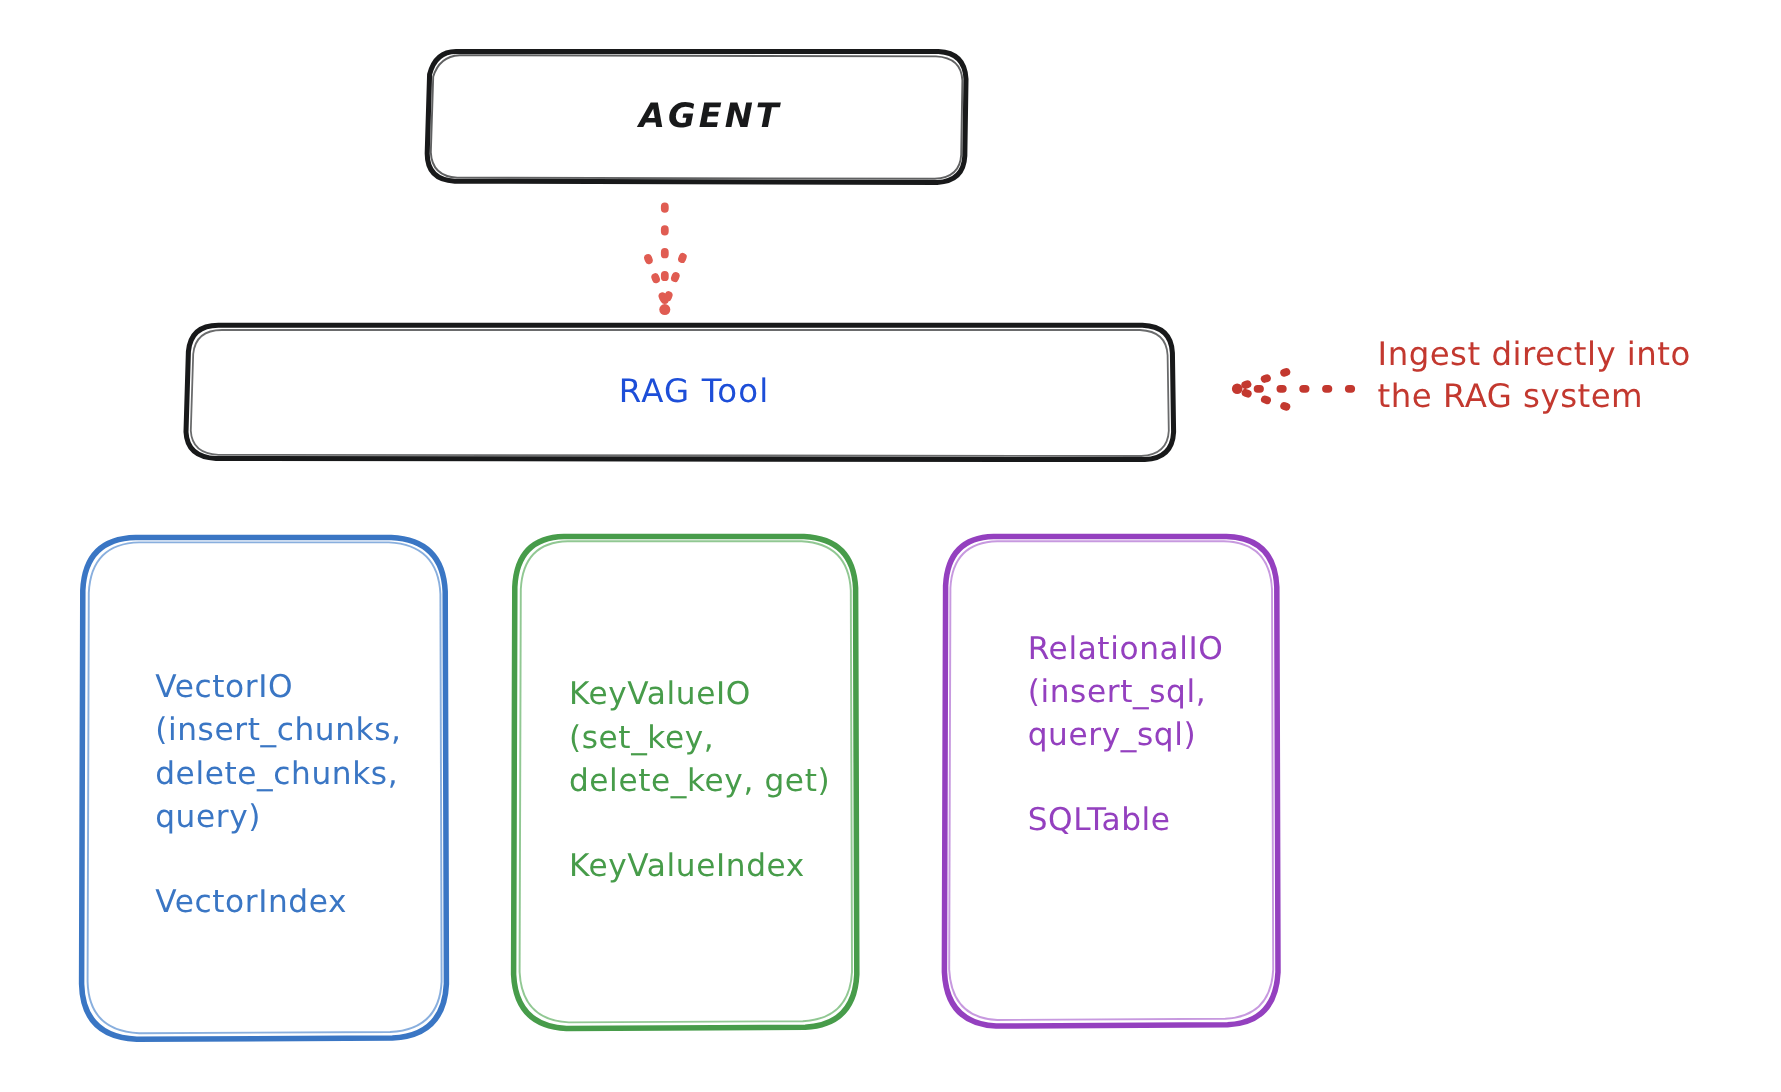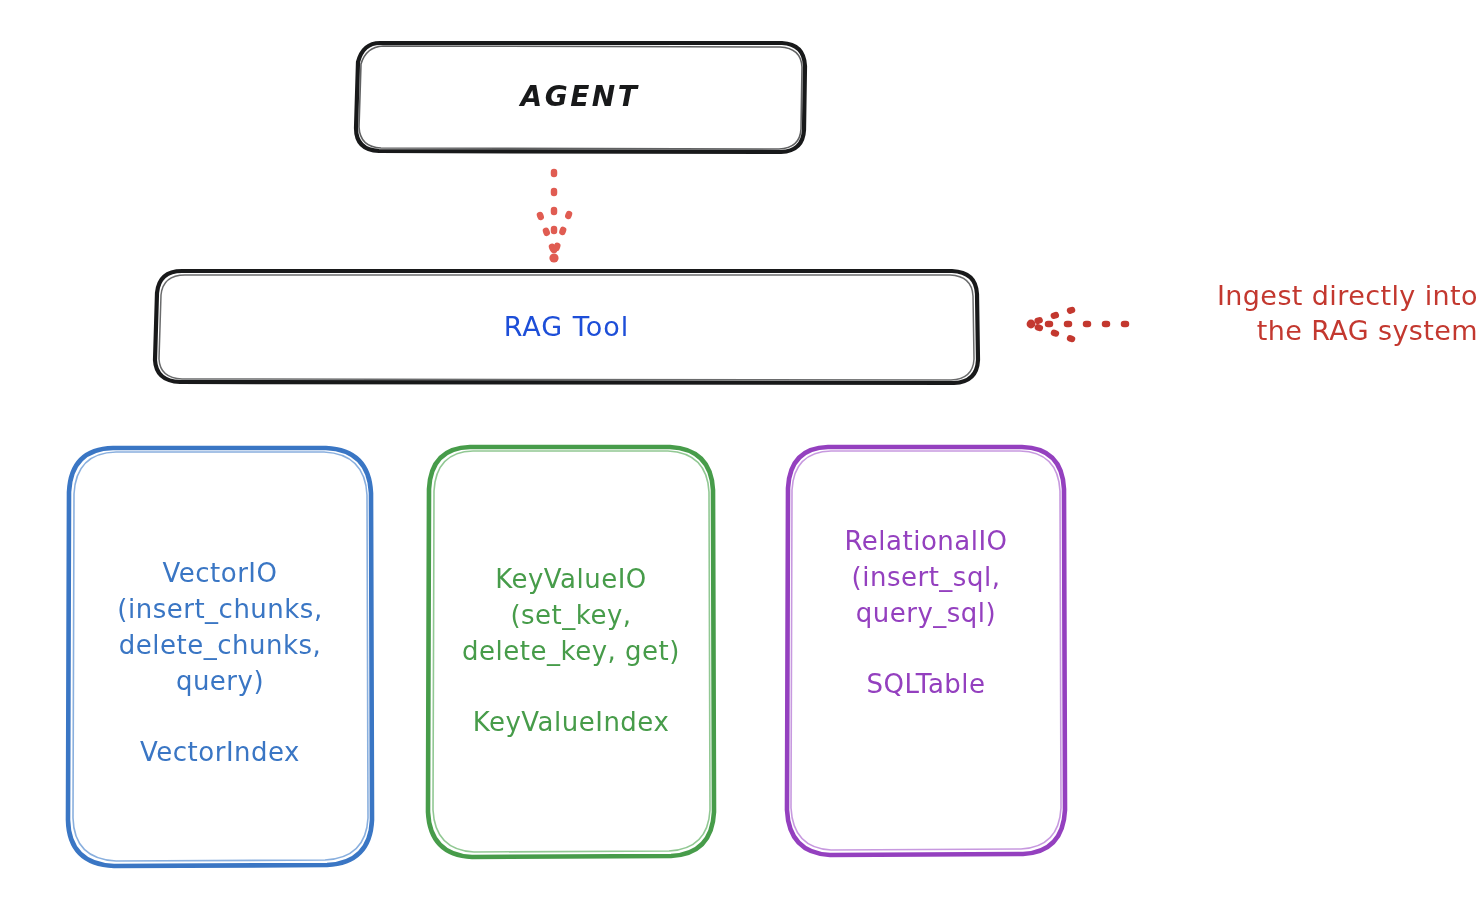--- a/index.html
+++ b/index.html
@@ -21,22 +21,22 @@
     width: 1484px;
     height: 910px;
   }
 
   .node {
     position: absolute;
     box-sizing: border-box;
     display: flex;
     align-items: center;
     justify-content: center;
-    text-align: center;
     z-index: 3;
+    margin-left: 12px;
   }
 
   .node-label {
     white-space: pre-line;
     line-height: 1.32;
     letter-spacing: 0.5px;
   }
 
   
   #agent-node {
@@ -103,21 +103,21 @@
   
   #ingest-annotation {
     position: absolute;
     left: 1148px;
     top: 278px;
     width: 330px;
     z-index: 4;
     color: #c3382f;
     font-size: 27px;
     line-height: 1.3;
-    text-align: right;
+    text-align: left;
     white-space: pre-line;
     letter-spacing: 0.4px;
   }
 </style>
 </head>
 <body>
 
 <svg id="canvas" viewBox="0 0 1484 910" xmlns="http://www.w3.org/2000/svg">
 
   <g>

